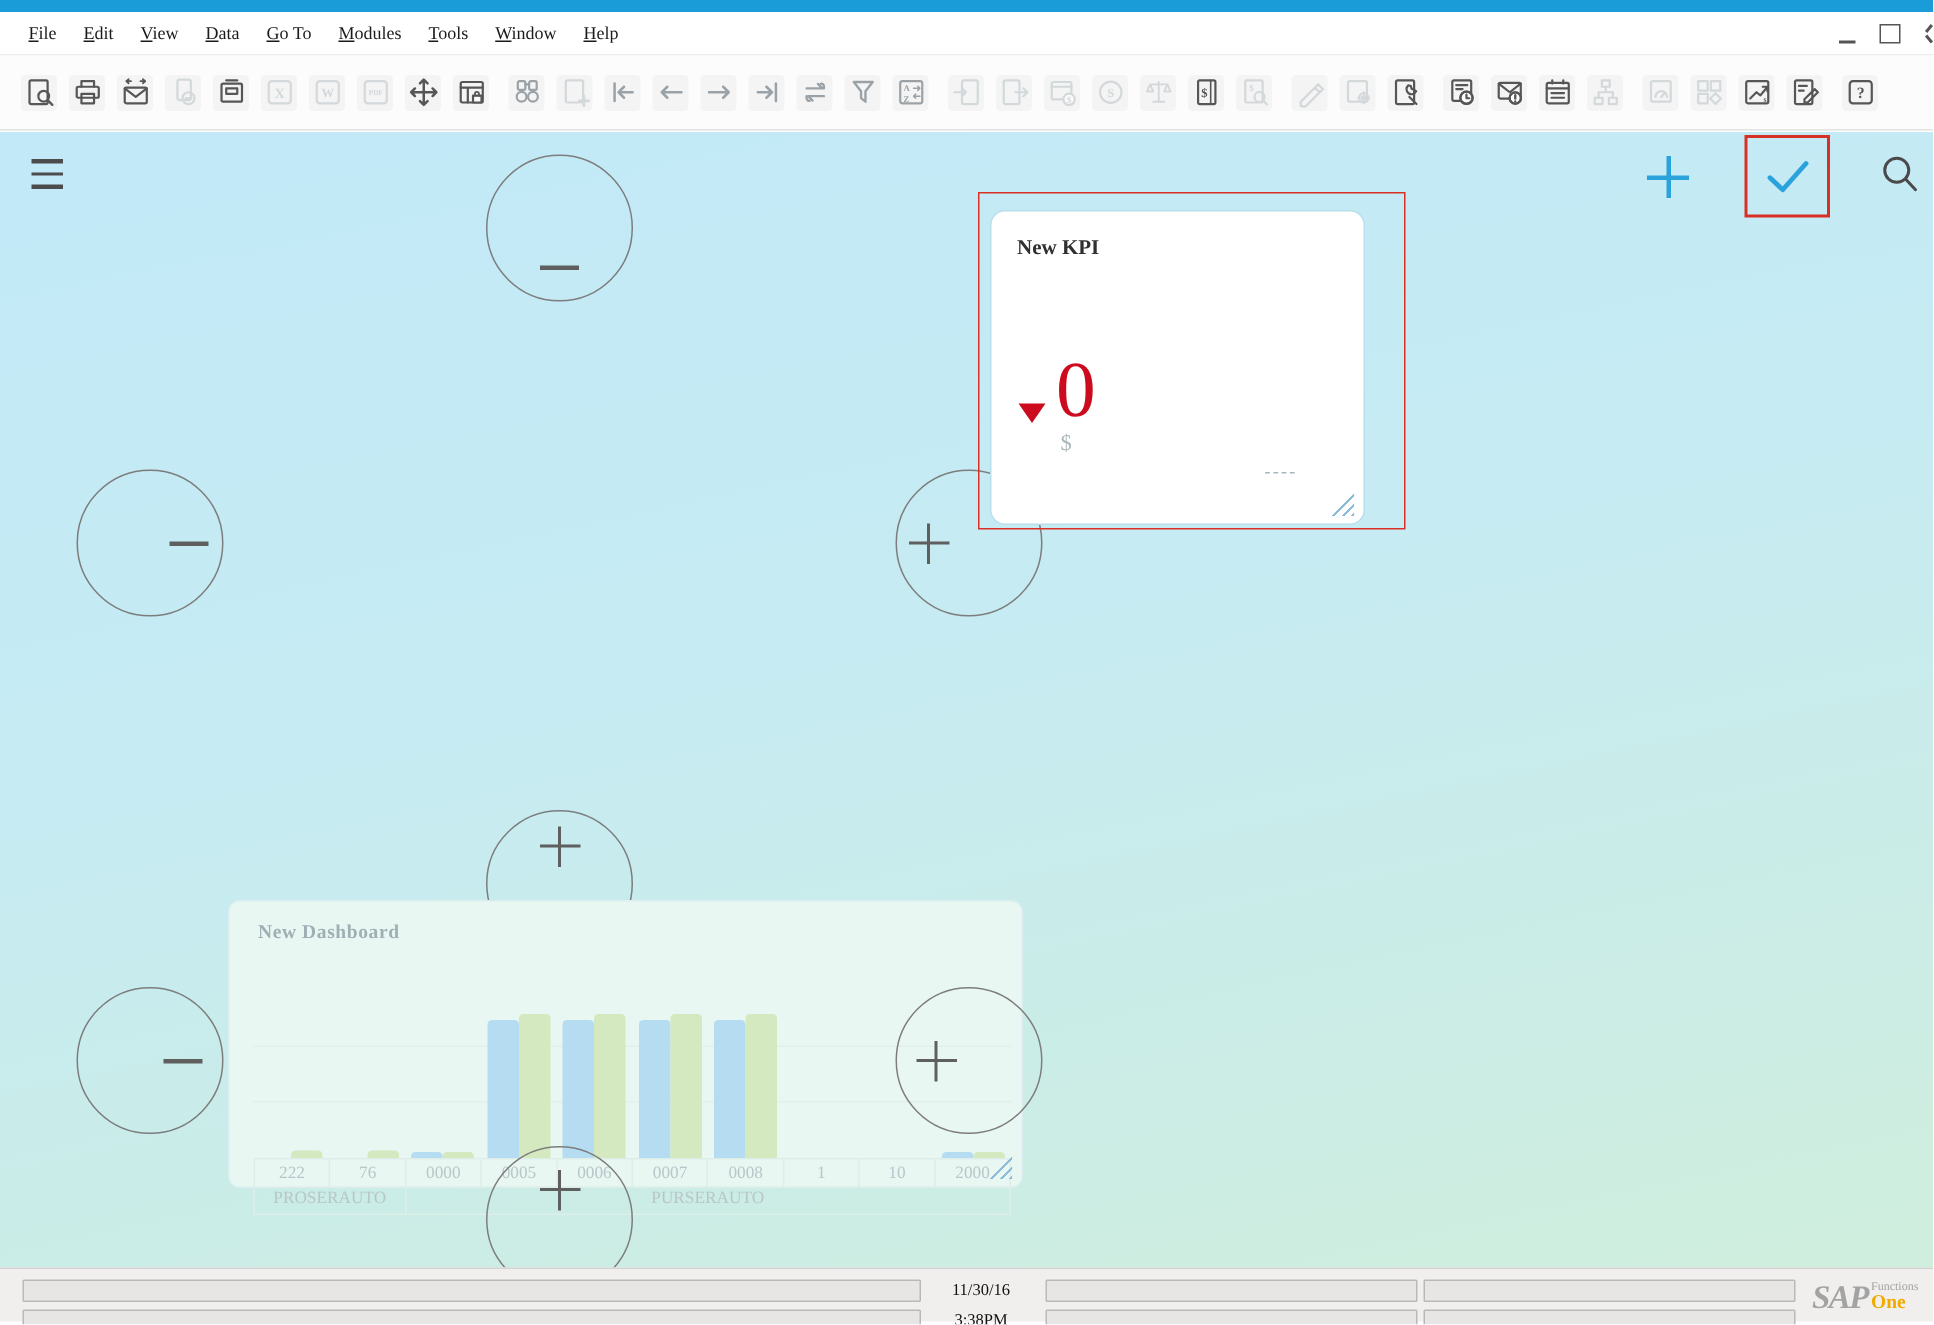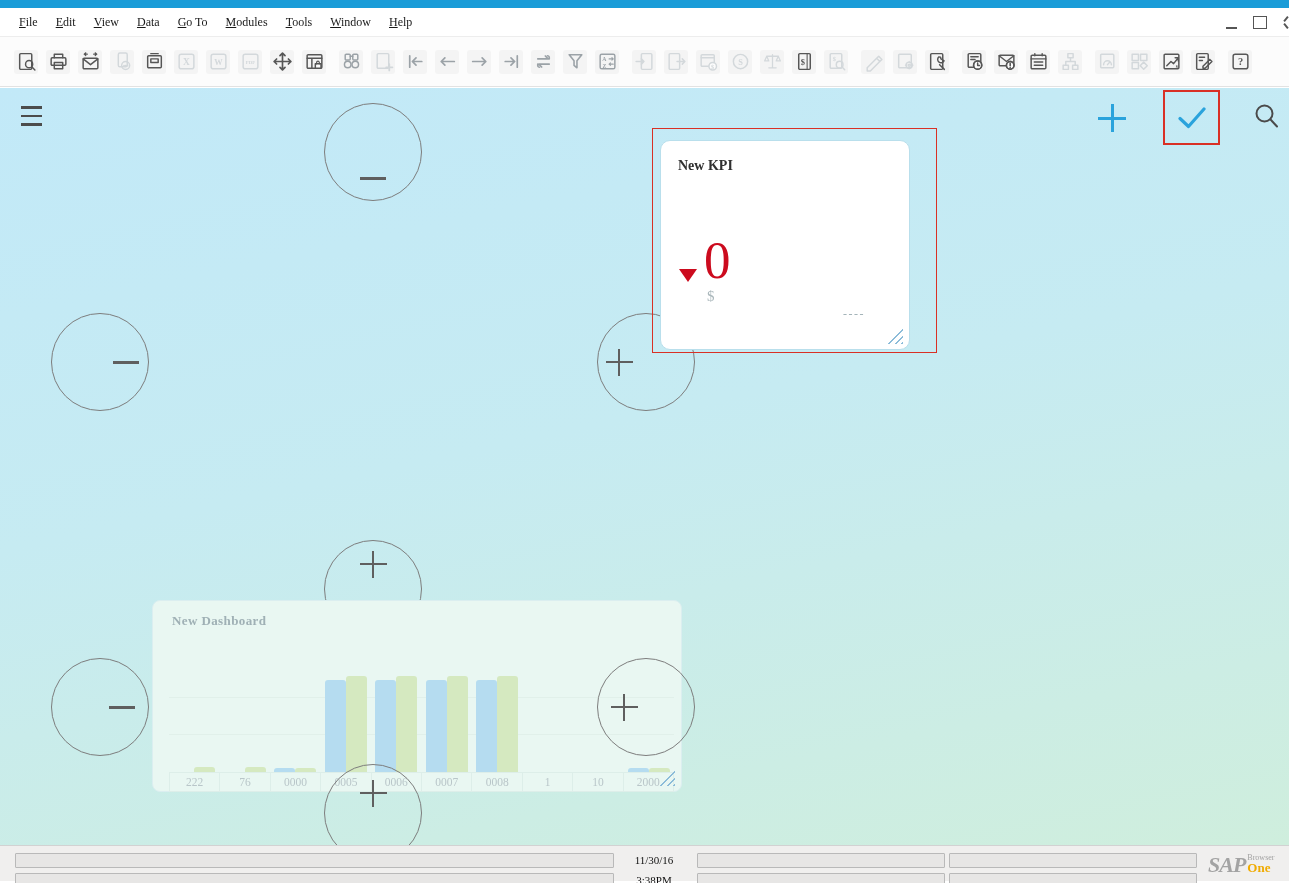--- a/index.html
+++ b/index.html
@@ -474,20 +474,24 @@
           <div class="cat-cell">76</div>
           <div class="cat-cell">0000</div>
           <div class="cat-cell">0005</div>
           <div class="cat-cell">0006</div>
           <div class="cat-cell">0007</div>
           <div class="cat-cell">0008</div>
           <div class="cat-cell">1</div>
           <div class="cat-cell">10</div>
           <div class="cat-cell">2000</div>
         </div>
+      <div class="grp-row" id="grp-row">
+          <div class="grp-cell" style="width: 101px; box-sizing: border-box;">PROSERAUTO</div>
+          <div class="grp-cell" style="width: 404px; box-sizing: border-box;">PURSERAUTO</div>
+        </div>
       <div class="rhandle"></div>
     </div>
     <div class="hcircle" style="left:51px;top:570px;">
       <div class="g-minus" style="transform:translateX(22px);"></div>
       </div>
     <div class="hcircle" style="left:597px;top:570px;">
       <div class="g-plus" style="transform:translateX(-22px);">
           <i></i>
           <b></b>
         </div>
@@ -506,19 +510,19 @@
     <div class="sdate" style="top:8px;">11/30/16</div>
     <div class="sfield" style="left:697px;top:7px;width:246px;"></div>
     <div class="sfield" style="left:949px;top:7px;width:246px;"></div>
     <div class="sfield" style="left:15px;top:27px;width:597px;"></div>
     <div class="stime" style="top:28px;">3:38PM</div>
     <div class="sfield" style="left:697px;top:27px;width:246px;"></div>
     <div class="sfield" style="left:949px;top:27px;width:246px;"></div>
     <div class="saplogo">
       <span class="sap-txt">SAP</span>
       <span class="sap-sub">
-        <span class="sap-biz">Browser</span>
+        <span class="sap-biz">Functions</span>
         <span class="sap-one">One</span>
       </span>
     </div>
   </div>
 
 </div>
 
 </body></html>

